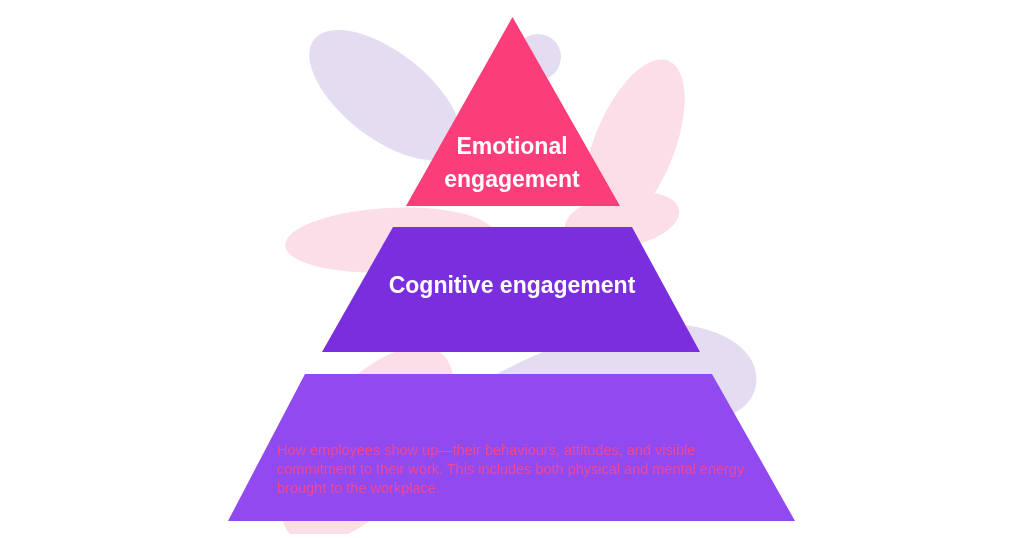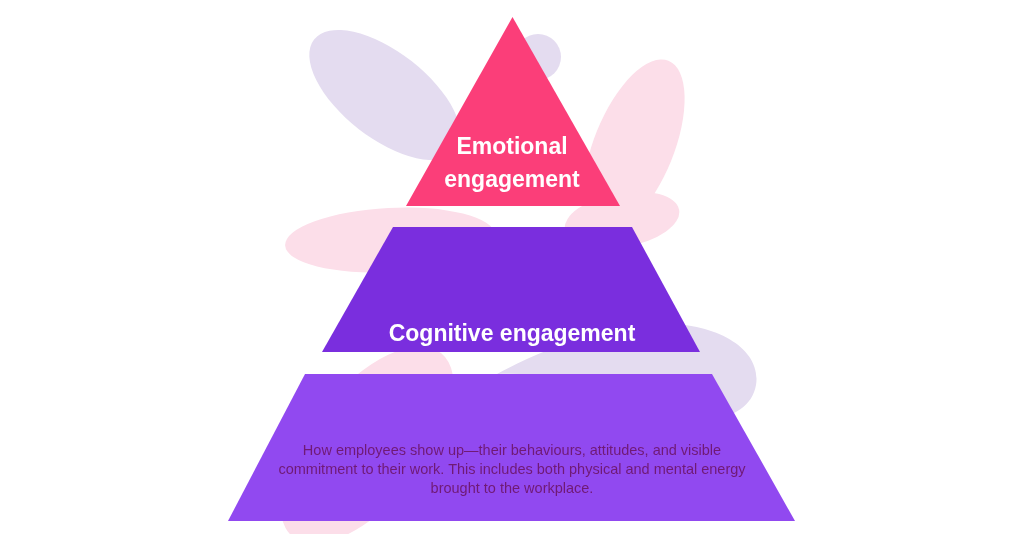--- a/index.html
+++ b/index.html
@@ -33,38 +33,37 @@
     width: 170px;
     font-size: 23px;
     line-height: 33px;
   }
   .label-mid {
     left: 312px;
     top: 272px;
     width: 400px;
     font-size: 23px;
     line-height: 27px;
-    margin-top: 48px;
   }
   .label-bottom {
     left: 312px;
     top: 404px;
     width: 400px;
     font-size: 24px;
     line-height: 28px;
   }
   .desc {
     position: absolute;
     left: 277px;
     top: 441px;
     width: 470px;
-    color: #701a75;
+    color: #ec4899;
     font-size: 14.5px;
     line-height: 19px;
-    text-align: center;
+    text-align: left;
     font-weight: 400;
     -webkit-font-smoothing: antialiased;
   }
 </style>
 </head>
 <body>
 
 <div class="stage">
 
   <svg width="1024" height="538" viewBox="0 0 1024 538" xmlns="http://www.w3.org/2000/svg">

